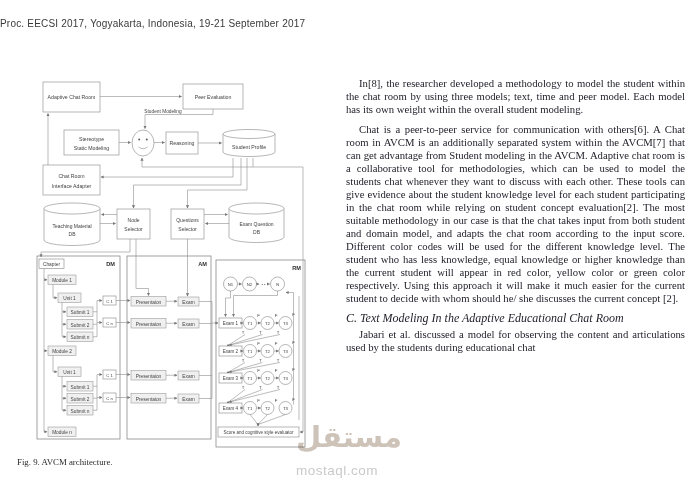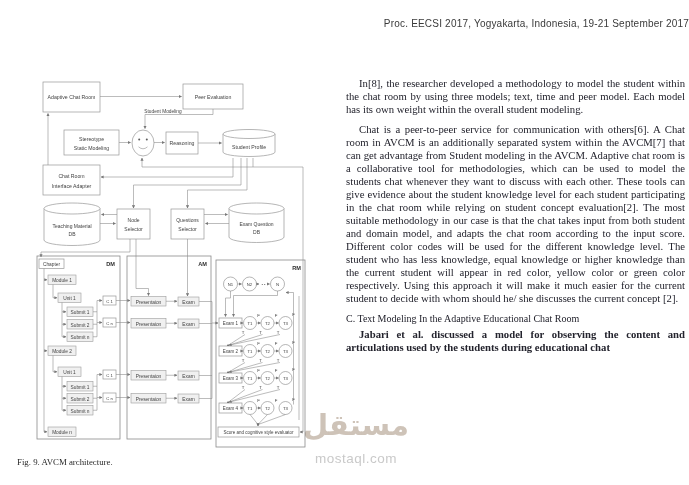--- a/index.html
+++ b/index.html
@@ -1,31 +1,31 @@
 <!DOCTYPE html>
 <html><head>
 <meta charset="utf-8">
 <style>
   html,body{margin:0;padding:0;background:#ffffff;}
   #page{position:relative;width:689px;height:485px;background:#ffffff;overflow:hidden;
         font-family:"Liberation Serif",serif;color:#23232d;}
   
-  #hdr{position:absolute;top:18px;left:0;width:689px;text-align:right;
+  #hdr{position:absolute;top:18px;left:0;width:689px;text-align:left;
        font-family:"Liberation Sans",sans-serif;font-size:10px;color:#3a3a3a;letter-spacing:.2px;}
   
   #article{position:absolute;left:346px;top:77px;width:339px;text-align:justify;
            font-size:10.7px;line-height:13.05px;z-index:2;}
   #article p{margin:0 0 6.5px 0;text-indent:13px;}
-  #article p.last{margin:0;font-weight:bold;}
-  #article h3{margin:6px 0 3px 0;font-size:10px;font-weight:normal;text-indent:0;}
+  #article p.last{margin:0;}
+  #article h3{margin:6px 0 3px 0;font-size:12px;font-weight:normal;font-style:italic;text-indent:0;}
   
   #figcap{position:absolute;left:17px;top:457px;font-size:8.8px;color:#2a2a2a;}
   
-  #wm{position:absolute;left:296px;top:409px;width:120px;z-index:3;pointer-events:none;
-      mix-blend-mode:multiply;text-align:center;}
+  #wm{position:absolute;left:296px;top:421px;width:120px;z-index:3;pointer-events:none;
+      mix-blend-mode:multiply;}
   #wm .ar{display:block;font-family:"DejaVu Sans",sans-serif;font-weight:bold;
           font-size:29px;line-height:32px;color:rgba(203,192,180,.95);}
   #wm .dom{display:block;font-family:"Liberation Sans",sans-serif;font-size:13.5px;
            letter-spacing:.5px;color:rgba(198,198,198,.95);margin-top:10px;}
   
   #figsvg{position:absolute;left:5px;top:50px;z-index:1;}
   .ln{stroke:#8e8e8e;stroke-width:.6;fill:none;}
   .bx{fill:#ffffff;stroke:#979797;stroke-width:.7;}
   .bxg{fill:#f0f0f0;stroke:#9c9c9c;stroke-width:.6;}
   .pan{fill:none;stroke:#8a8a8a;stroke-width:.8;}

